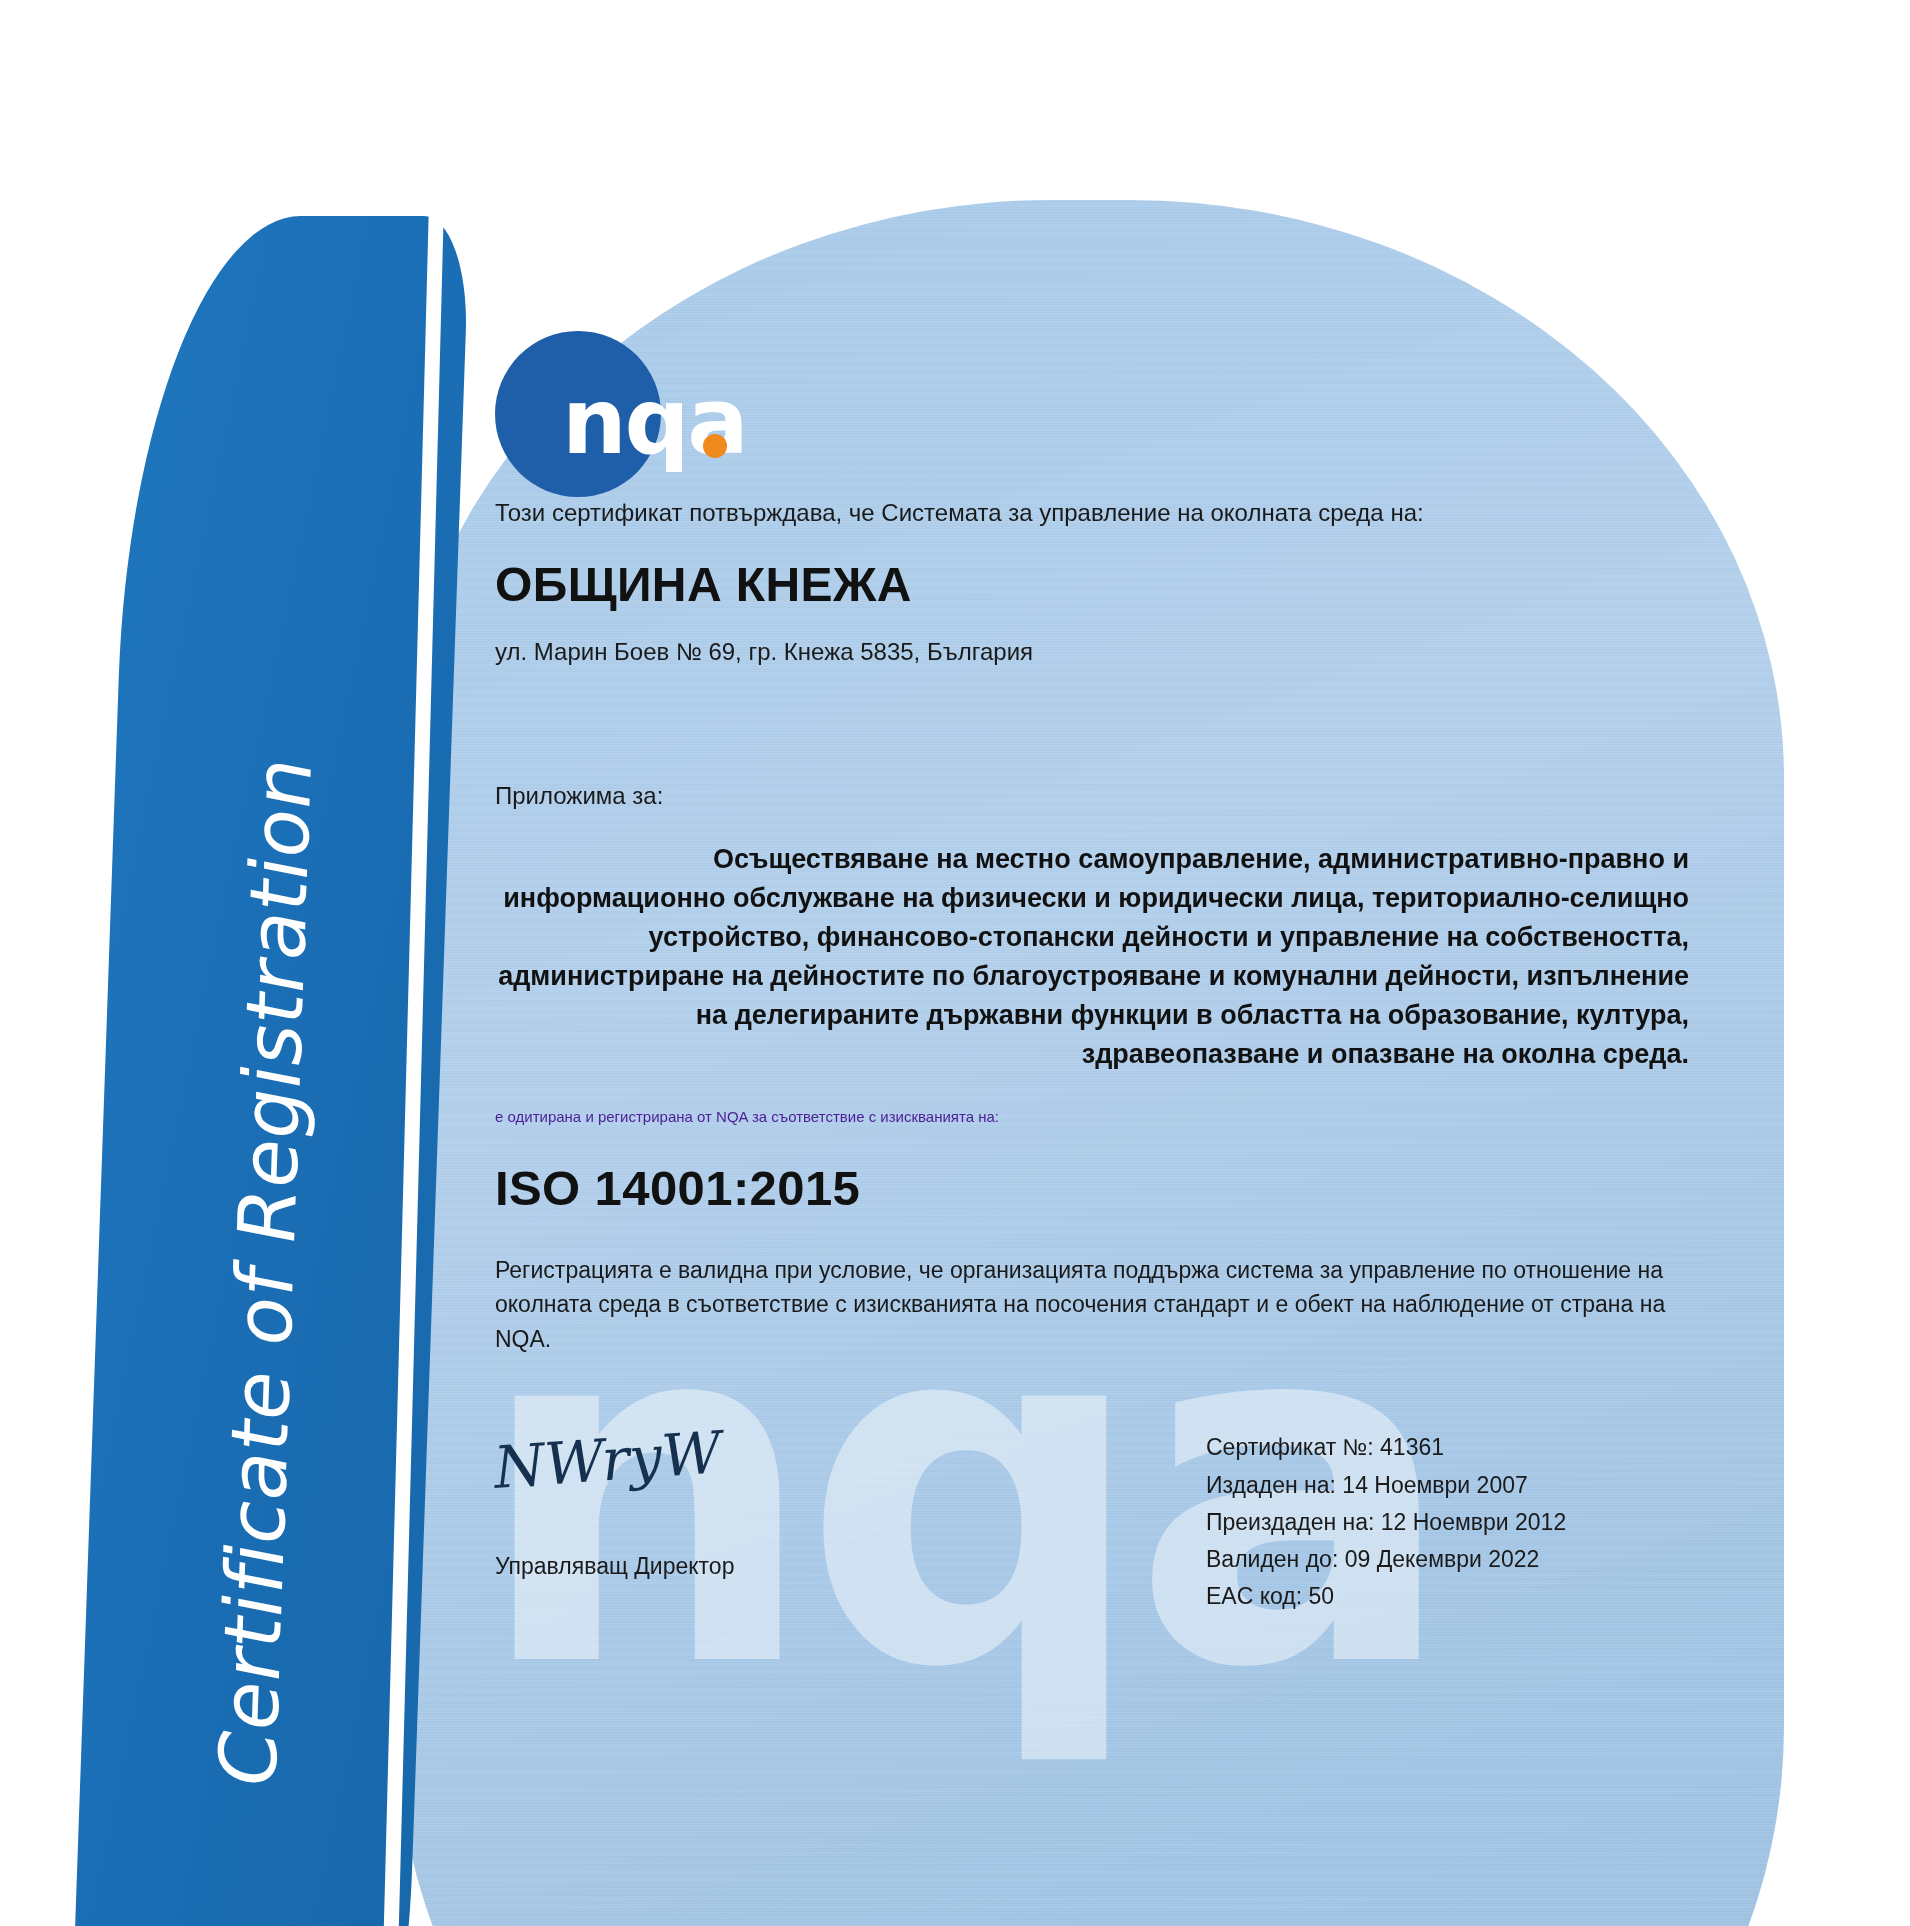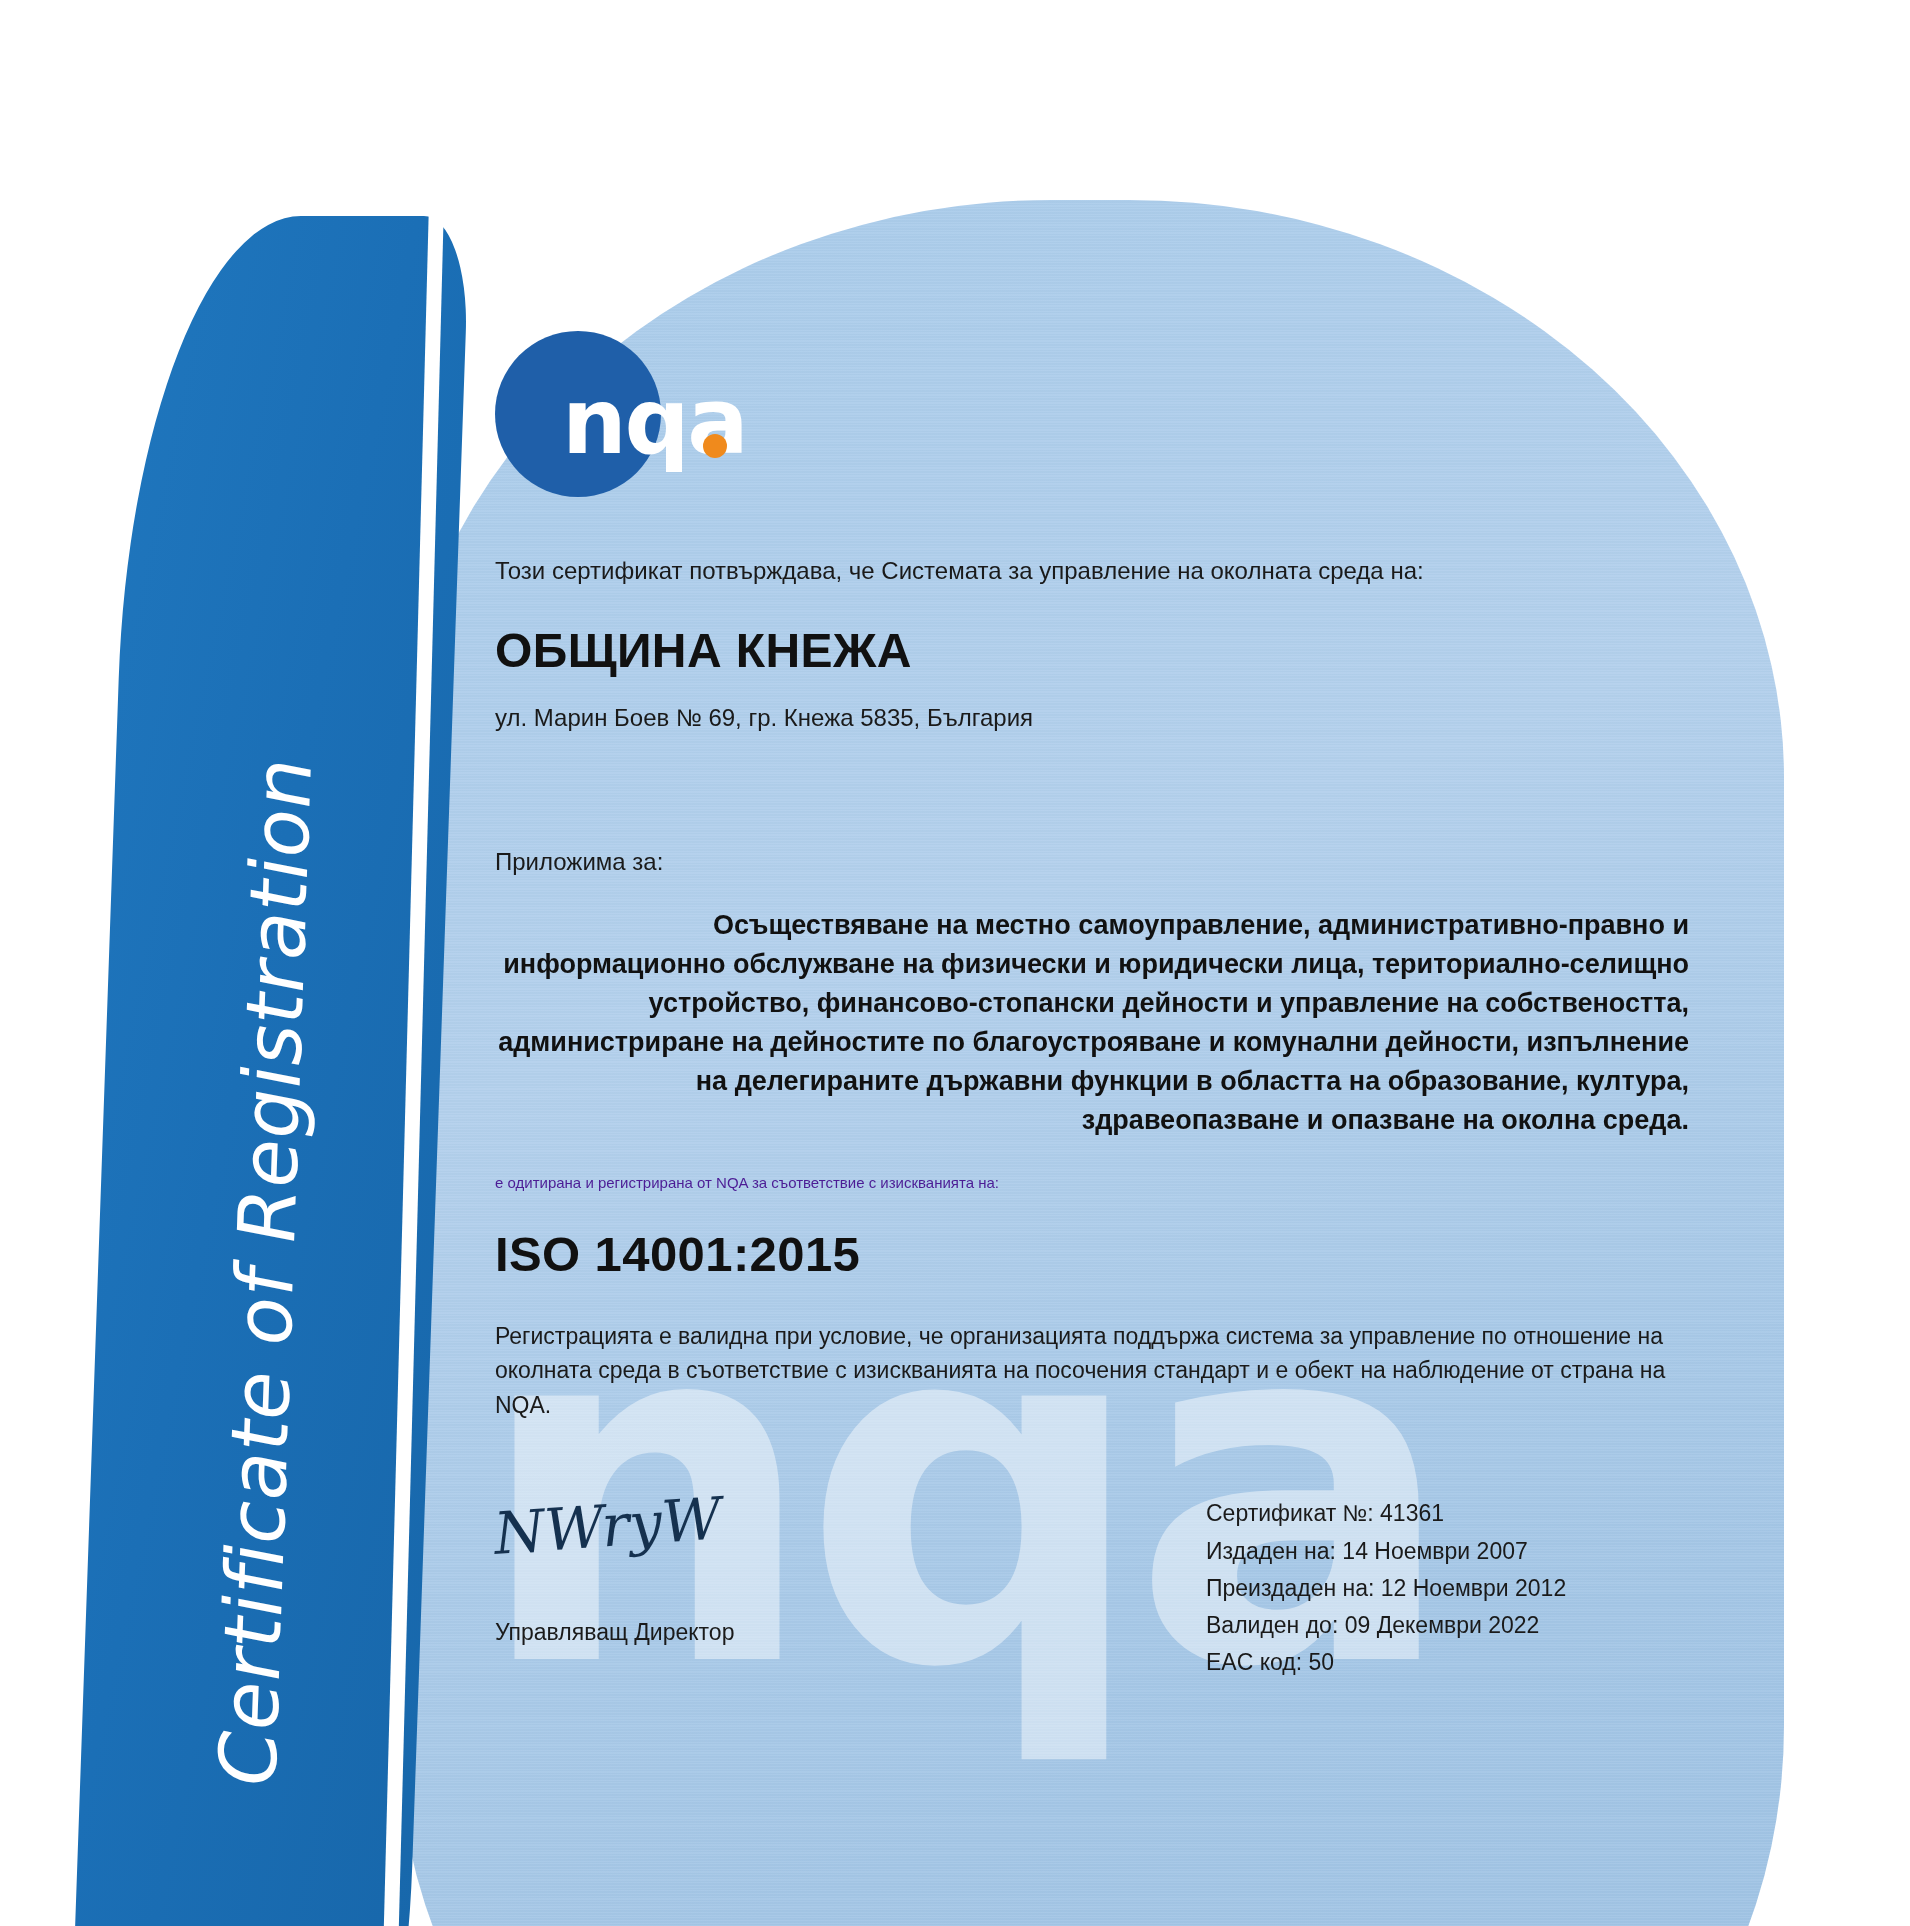--- a/index.html
+++ b/index.html
@@ -148,27 +148,26 @@
     left: 208px;
     top: 103px;
     width: 24px;
     height: 24px;
     border-radius: 50%;
     background: #f08a1c;
   }
 
   
   .lead {
-    margin-top: 58px;
     font-size: 24px;
     color: #1a1a1a;
     line-height: 1.35;
   }
   .org-name {
-    margin-top: 36px;
+    margin-top: 28px;
     font-size: 48px;
     font-weight: 700;
     color: #111111;
     letter-spacing: 0.4px;
   }
   .org-addr {
     margin-top: 25.4px;
     font-size: 24px;
     color: #1a1a1a;
   }

